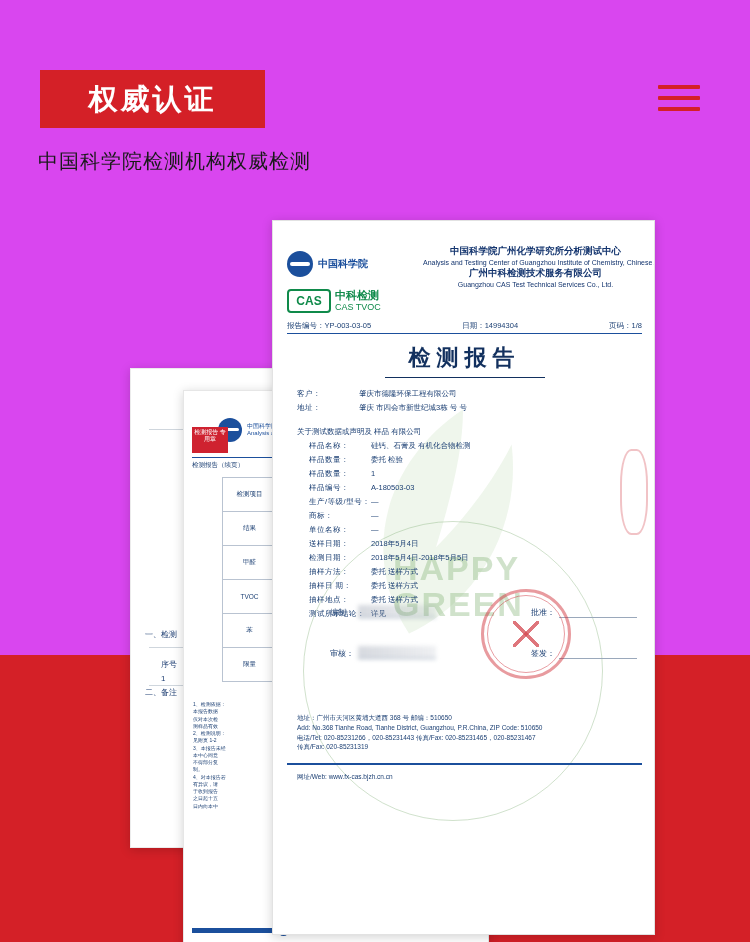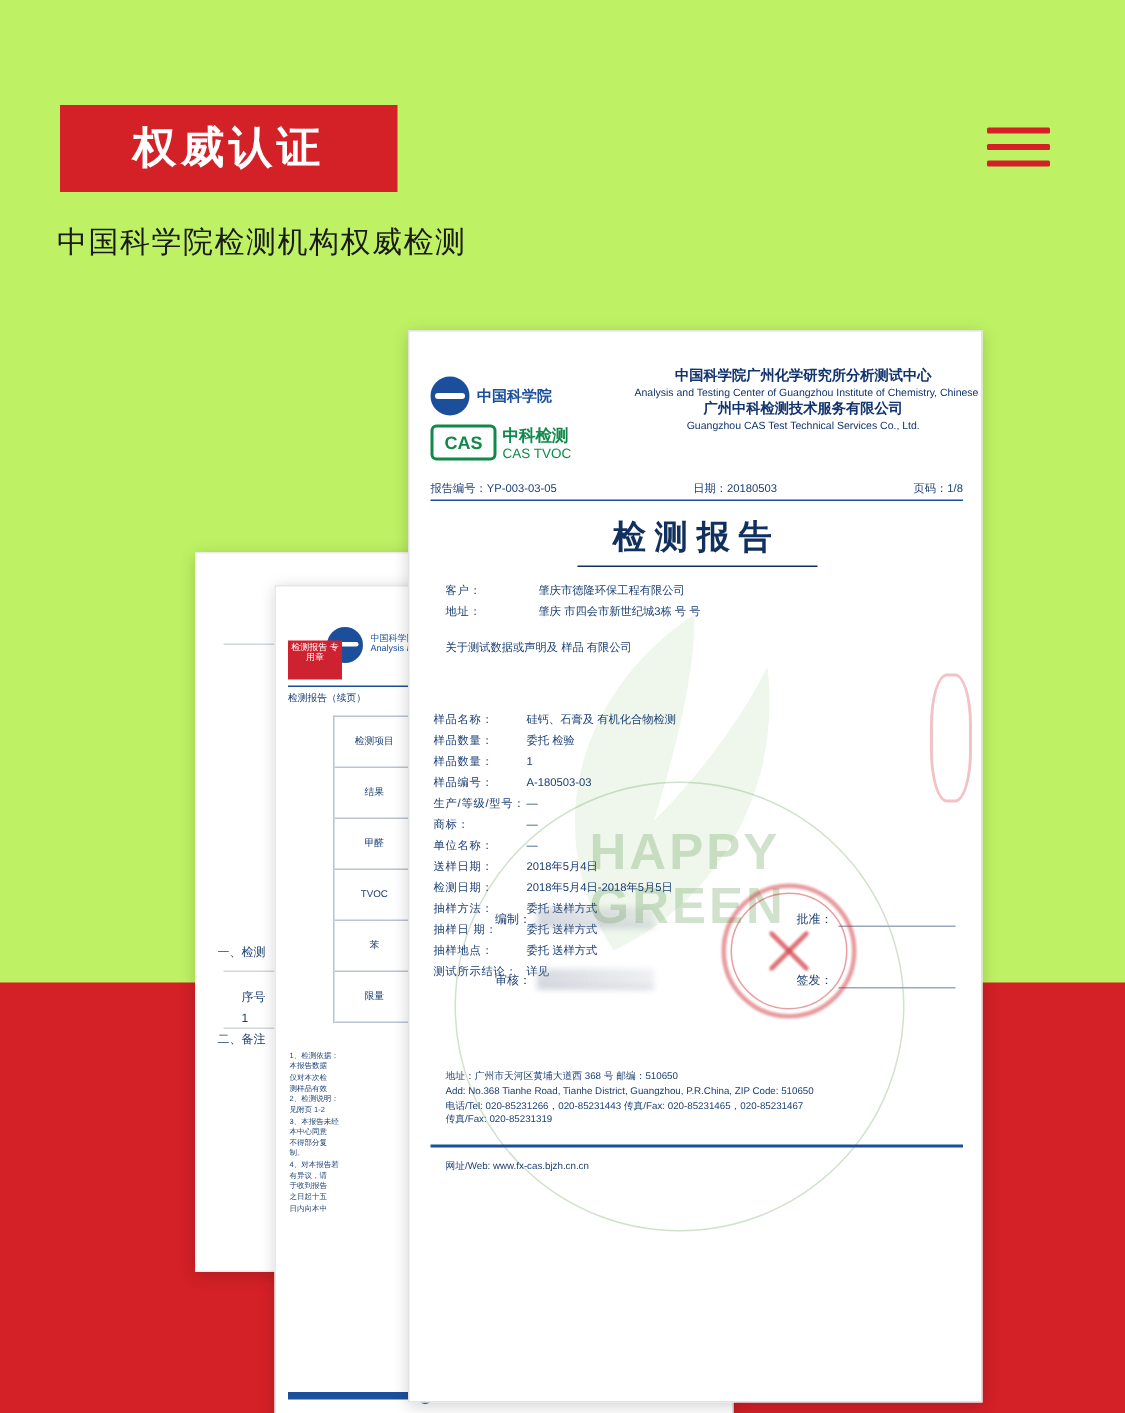--- a/index.html
+++ b/index.html
@@ -8,21 +8,21 @@
     margin: 0; padding: 0;
     width: 750px; height: 942px;
     font-family: "Liberation Sans", sans-serif;
     background: #ffffff;
     overflow: hidden;
   }
   #page {
     position: relative;
     width: 750px;
     height: 942px;
-    background: #bef264;
+    background: #d946ef;
     overflow: hidden;
   }
 
   
   .red-band {
     position: absolute;
     left: 0;
     top: 655px;
     width: 750px;
     height: 287px;
@@ -201,21 +201,21 @@
     white-space: nowrap;
   }
 
   .cas-logo2 {
     position: absolute;
     left: 14px;
     top: 62px;
     width: 130px;
     height: 30px;
     display: flex;
-    align-items: flex-start;
+    align-items: flex-end;
     gap: 4px;
   }
   .cas-logo2 .cas-mark {
     width: 44px; height: 24px;
     border: 2px solid #0f8a4a;
     border-radius: 4px;
     color: #0f8a4a;
     font-size: 12px;
     font-weight: bold;
     display: flex;
@@ -313,26 +313,25 @@
   .note-line {
     position: absolute;
     left: 24px;
     top: 206px;
     font-size: 7.5px;
     color: #1b3f73;
   }
 
   .kv-rows2 {
     position: absolute;
-    left: 16px;
+    left: 36px;
     top: 220px;
     width: 340px;
     font-size: 7.5px;
     color: #1b3f73;
-    margin-top: 34px;
   }
 
   .sign-area {
     position: absolute;
     left: 24px;
     top: 384px;
     width: 340px;
     font-size: 8px;
     color: #1b3f73;
   }
@@ -599,21 +598,21 @@
 
       <div class="org-block">
         <div class="org-cn1">中国科学院广州化学研究所分析测试中心</div>
         <div class="org-en1">Analysis and Testing Center of Guangzhou Institute of Chemistry, Chinese Academy of Sciences</div>
         <div class="org-cn2">广州中科检测技术服务有限公司</div>
         <div class="org-en2">Guangzhou CAS Test Technical Services Co., Ltd.</div>
       </div>
 
       <div class="rep-meta">
         <span>报告编号：YP-003-03-05</span>
-        <span>日期：20180503</span>
+        <span>日期：14994304</span>
         <span>页码：1/8</span>
       </div>
       <div class="hr-blue top"></div>
 
       <div class="report-title">检测报告</div>
       <div class="title-underline"></div>
 
       <div class="kv-rows">
         <div class="kv-row">
           <span class="k">客户：</span>

